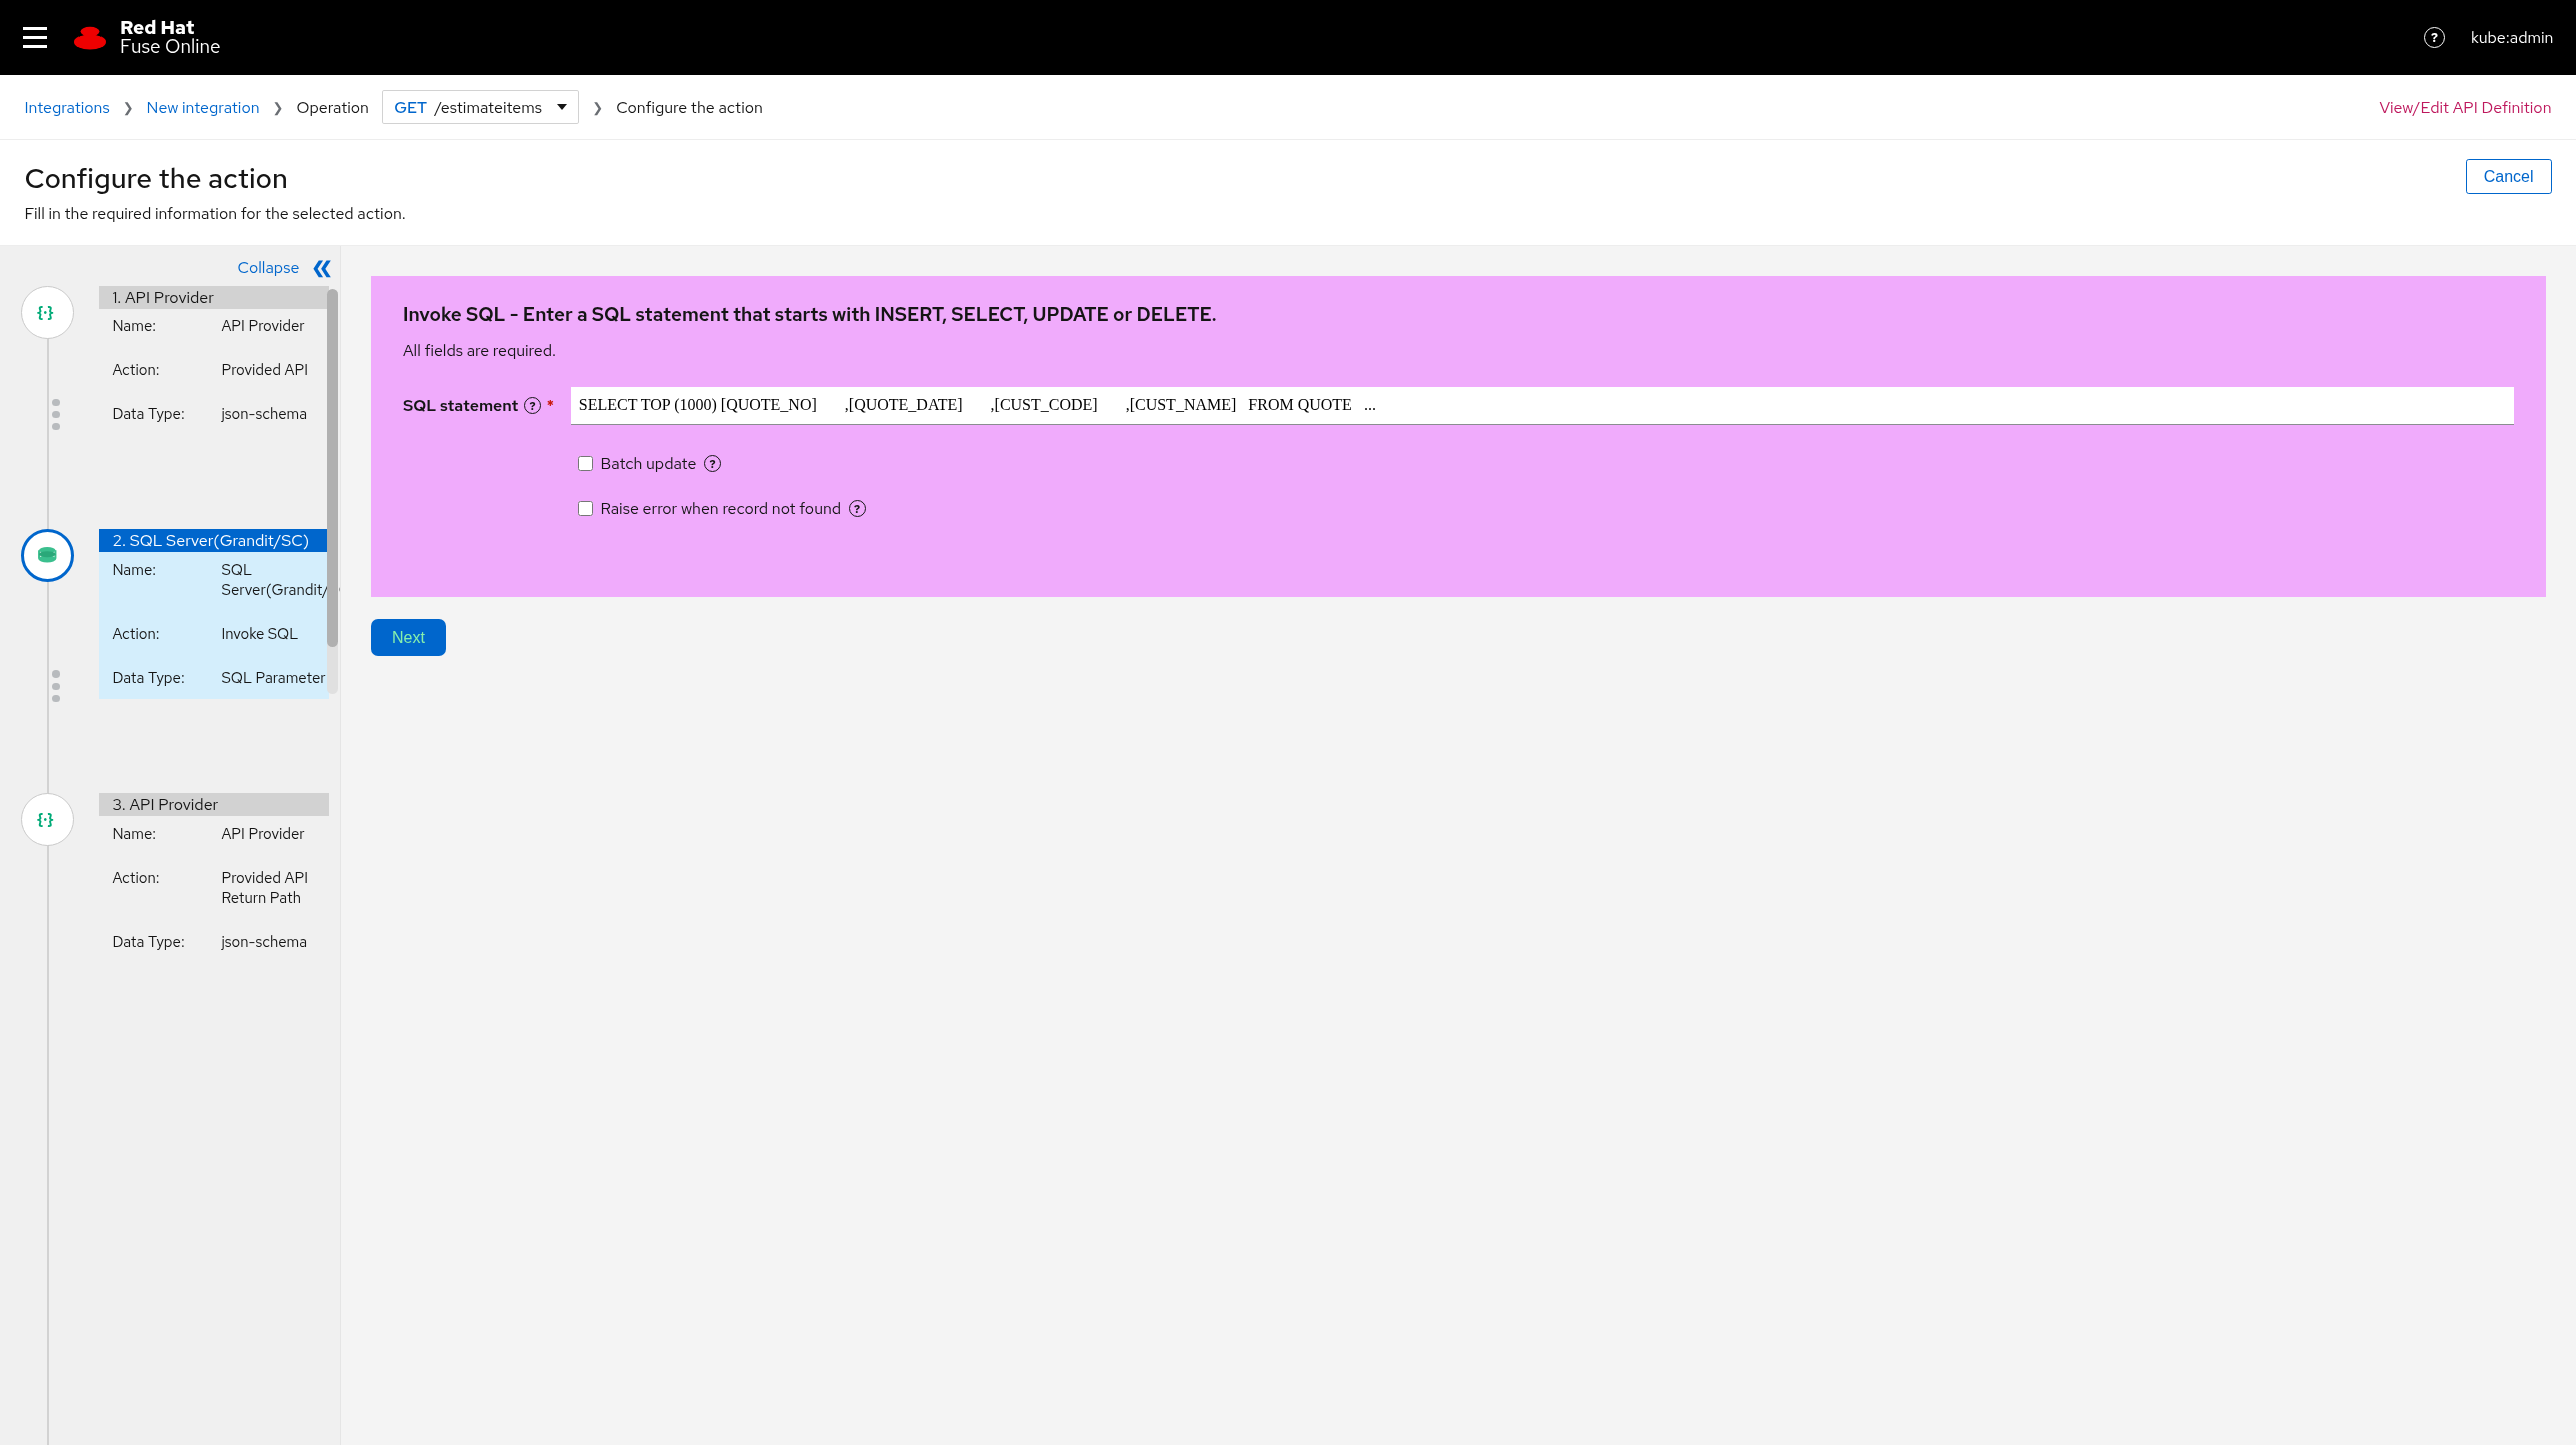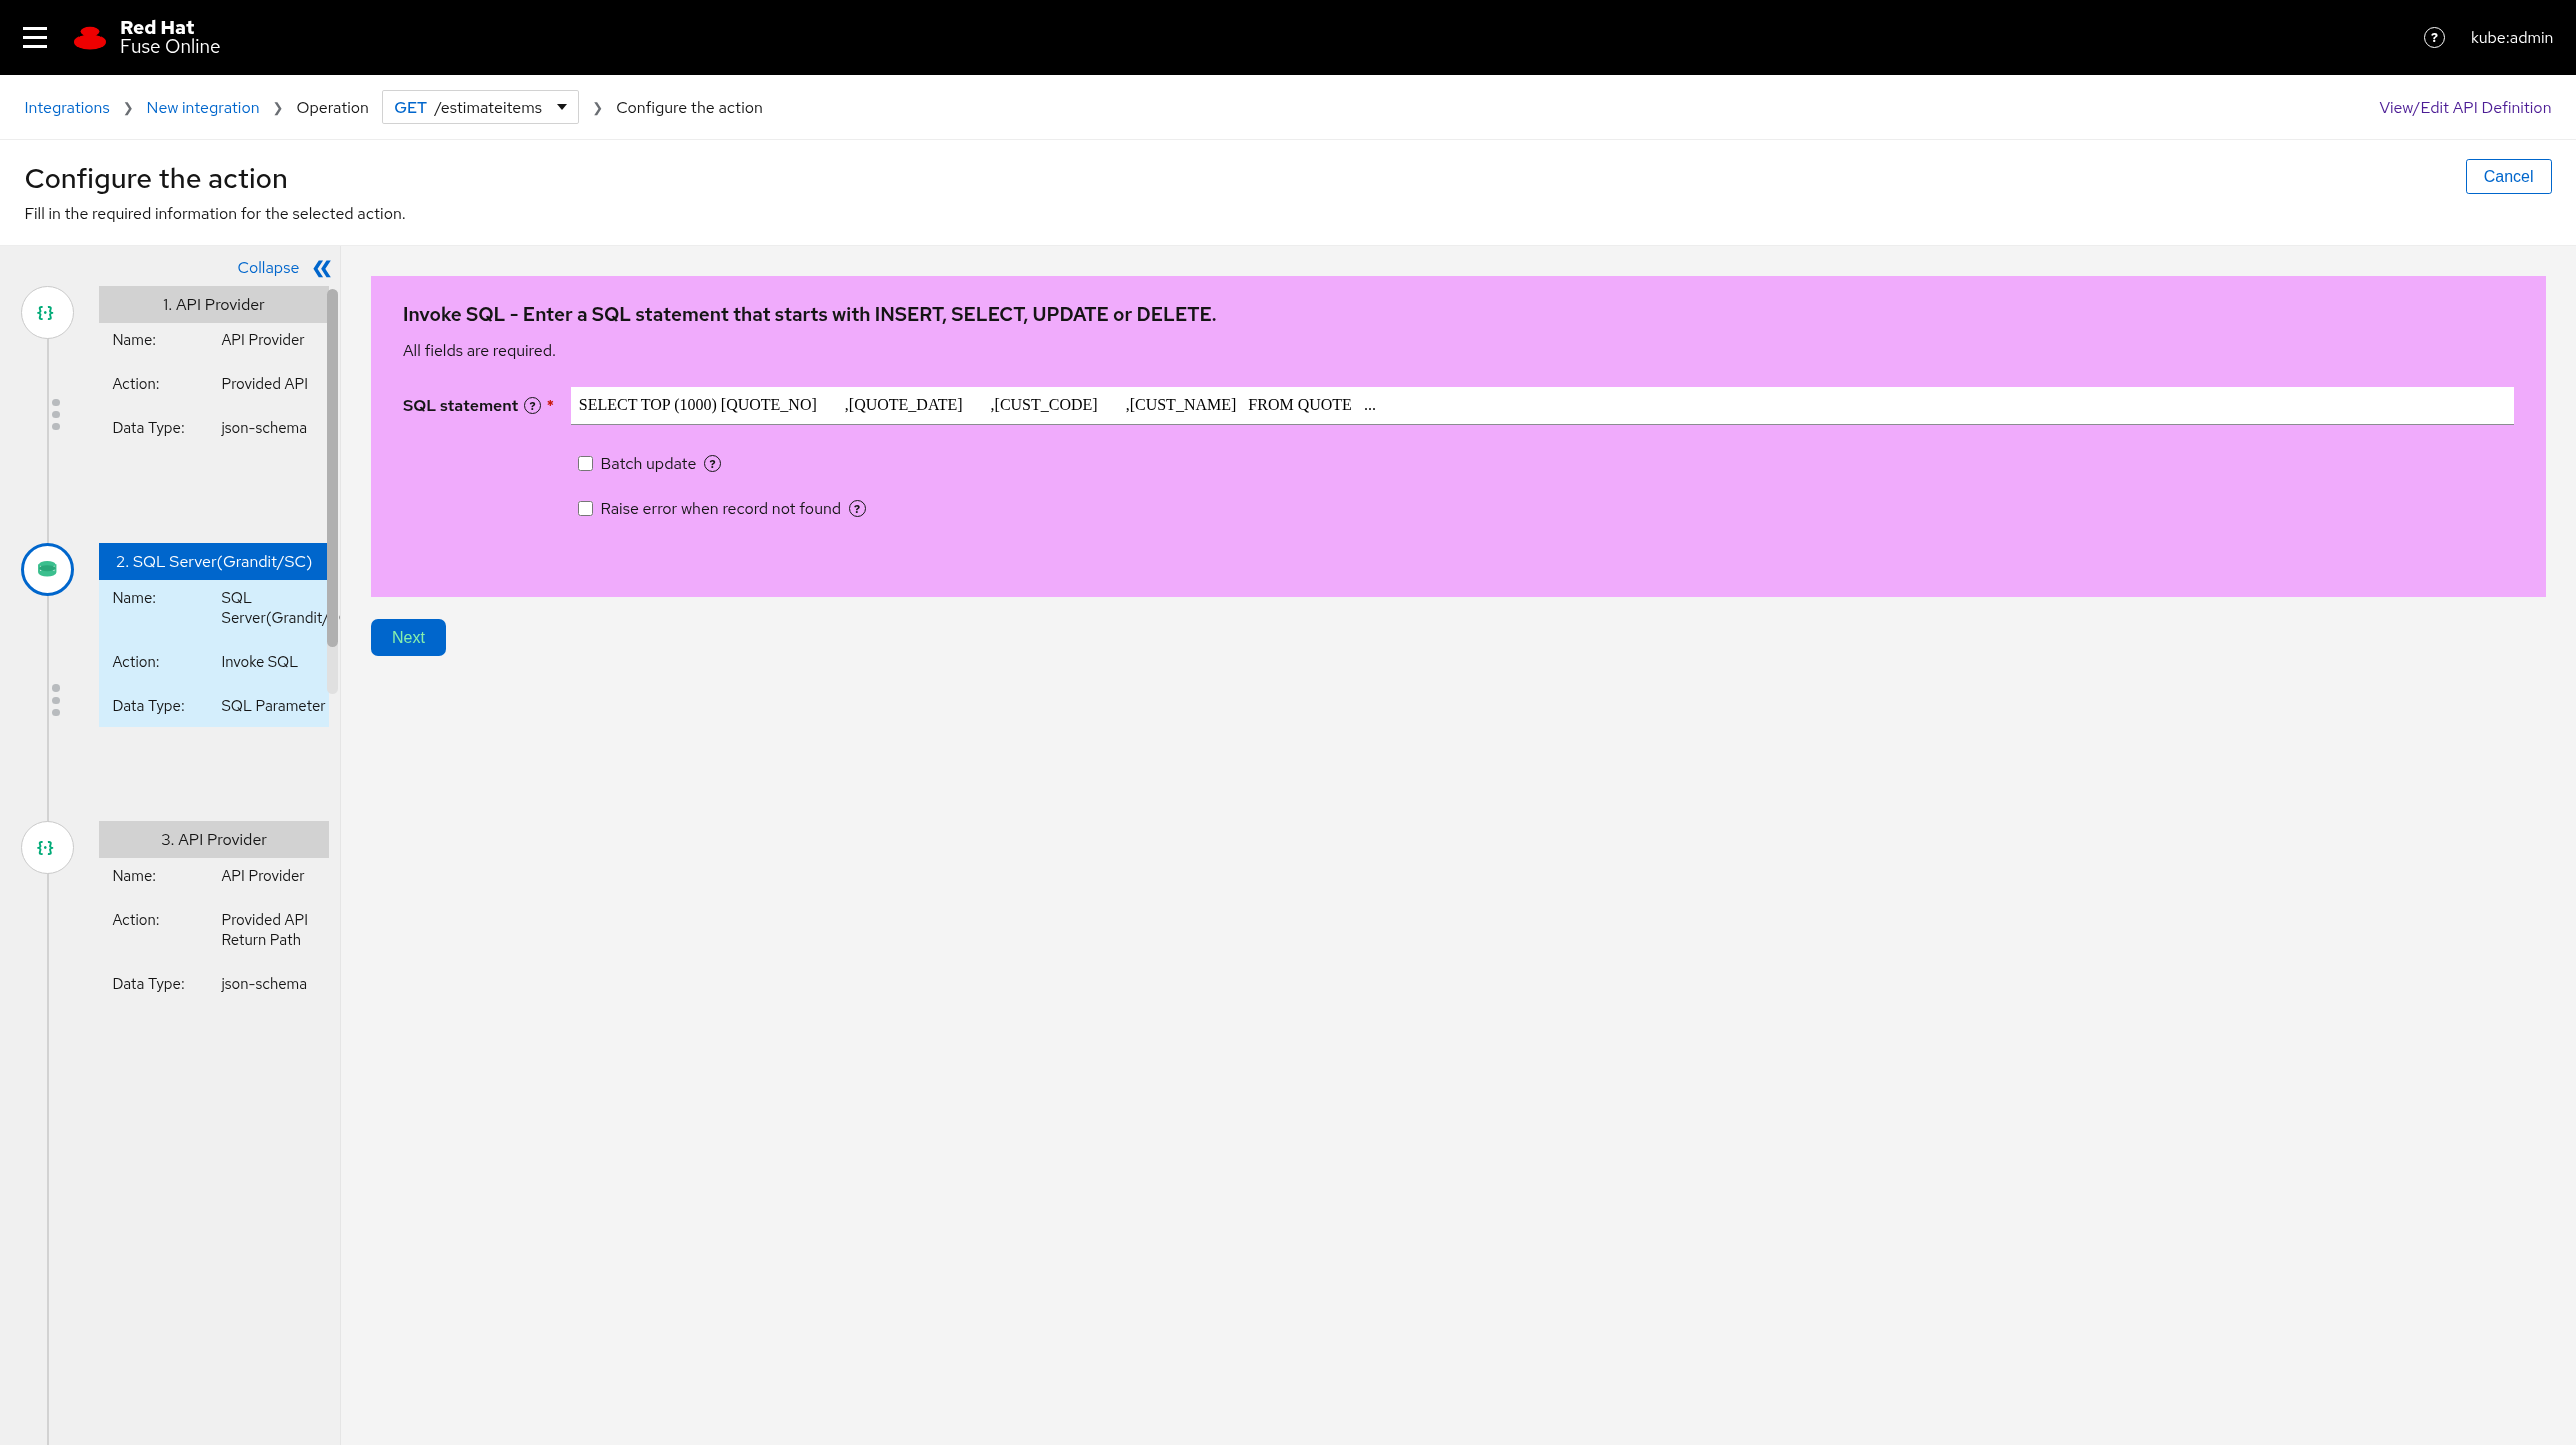--- a/index.html
+++ b/index.html
@@ -22,21 +22,21 @@
   .help-icon{width:21px;height:21px;border:1.9px solid #fff;border-radius:50%;display:flex;align-items:center;justify-content:center;font-size:13px;font-weight:700;}
 
   
   .crumbbar{display:flex;align-items:center;justify-content:space-between;padding:15px 24.5px;border-bottom:0.9px solid #ededed;}
   .crumbs{display:flex;align-items:center;gap:13px;font-size:16px;flex-wrap:wrap;}
   .crumbs .sep{color:#6a6e73;}
   .crumbs .plain{color:#151515;}
   .op-select{display:flex;align-items:center;gap:7.5px;border:0.9px solid #d2d2d2;padding:5.6px 11.3px;border-radius:1.9px;}
   .op-method{color:#0066cc;font-weight:500;}
   .caret{width:0;height:0;border-left:5.6px solid transparent;border-right:5.6px solid transparent;border-top:6.6px solid #151515;margin-left:7.5px;}
-  .api-link{color:#4c1d95;font-size:16px;}
+  .api-link{color:#be185d;font-size:16px;}
 
   
   .page-header{padding:19px 24.5px 21px;border-bottom:0.9px solid #ededed;display:flex;justify-content:space-between;align-items:flex-start;}
   .page-title{font-size:28px;font-weight:500;margin-bottom:5.6px;}
   .page-desc{font-size:16px;color:#151515;}
   .btn-outline{border:0.9px solid #0066cc;color:#0066cc;background:#fff;padding:7.5px 17px;font-size:16px;border-radius:2.8px;cursor:pointer;}
 
   
   .body{display:flex;height:calc(100% - 75px - 56px - 90px);background:#f4f4f4;}
   .left-pane{width:341px;min-width:341px;background:#f0f0f0;position:relative;border-right:0.9px solid #e5e5e5;display:flex;flex-direction:column;}
@@ -46,21 +46,21 @@
 
   .flow-wrap{position:relative;flex:1;overflow-y:auto;}
   .flow-track{position:absolute;left:47px;top:36px;bottom:0;width:1.9px;background:#d2d2d2;}
   .step{position:relative;margin:0 11.3px 0 9.4px;padding-bottom:94px;}
   .step:last-child{padding-bottom:0;}
   .badge{position:absolute;left:11.3px;width:53px;height:53px;border-radius:50%;background:#fff;display:flex;align-items:center;justify-content:center;}
   .badge.idle{border:1.9px solid #c9c9c9;}
   .badge.active{border:3.8px solid #0066cc;}
   .badge svg{width:24.5px;height:24.5px;}
   .step-card{margin-left:90px;}
-  .step-heading{padding:8px 13px;font-size:16px;font-weight:400;text-align:center;}
+  .step-heading{padding:1px 13px;font-size:16px;font-weight:400;}
   .step-heading.grey{background:#d2d2d2;}
   .step-heading.blue{background:#0066cc;color:#fff;}
   .step-body{padding:7.5px 13px 11.3px;font-size:15px;}
   .step-body.bluebg{background:#d4eefc;}
   .kv{display:grid;grid-template-columns:85px 1fr;row-gap:1.9px;column-gap:5.6px;gap:24px;}
   .kv .k{color:#151515;}
   .dots{position:absolute;left:43px;display:flex;flex-direction:column;gap:4.7px;}
   .dots span{width:7.5px;height:7.5px;border-radius:50%;background:#b8bbbe;}
 
   .scrollbar-fake{position:absolute;right:1.9px;top:3.8px;width:11.3px;background:#e0e0e0;border-radius:5.6px;}

